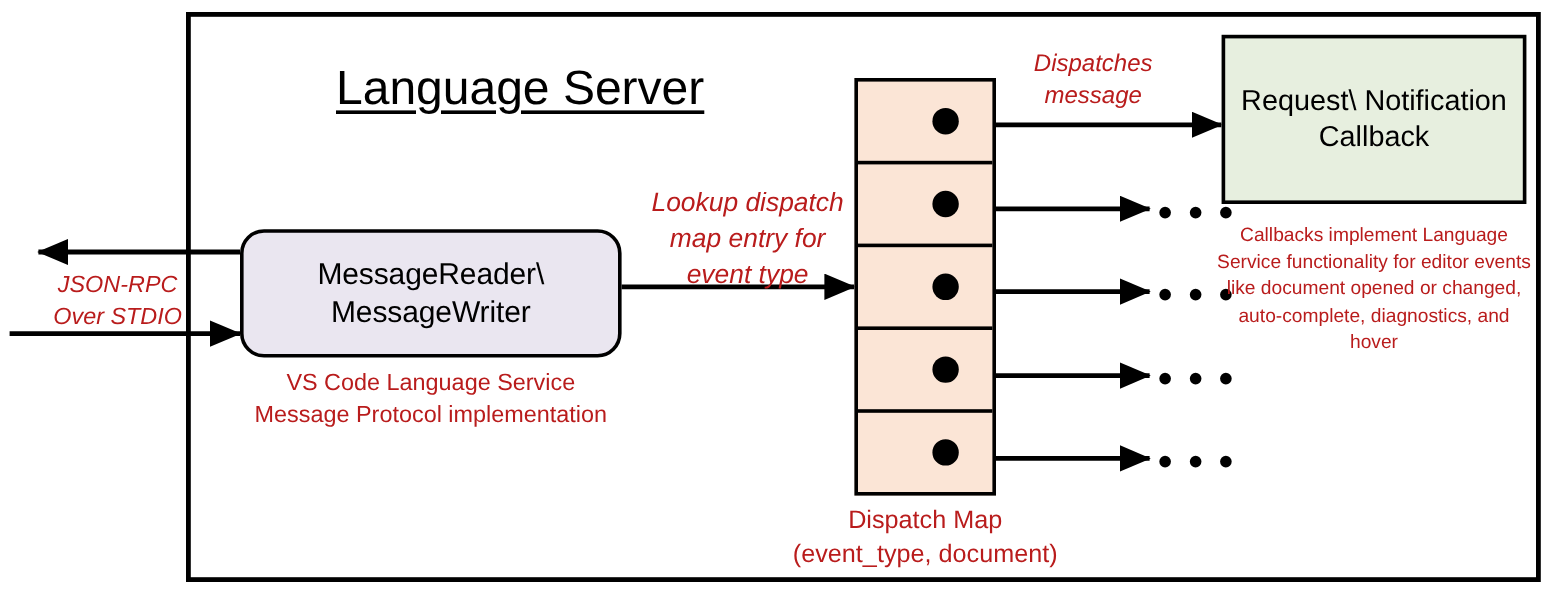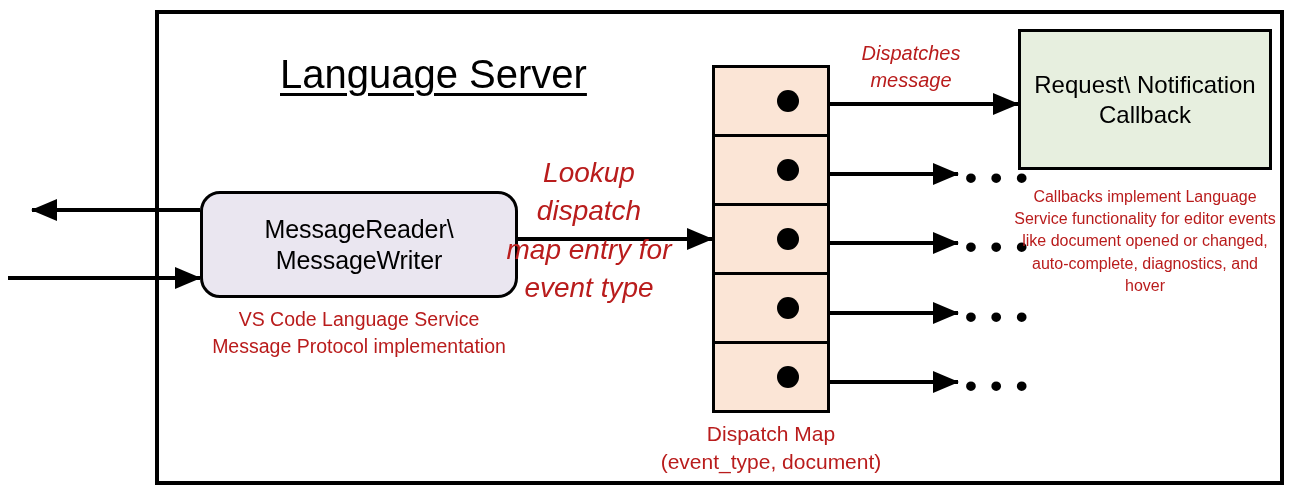--- a/index.html
+++ b/index.html
@@ -146,24 +146,24 @@
   }
   #jsonrpc-label {
     left: 28px;
     top: 224px;
     width: 140px;
     font-size: 19.5px;
     line-height: 1.4;
     text-align: center;
   }
   #lookup-label {
-    left: 494px;
+    left: 528px;
     top: 154px;
     width: 190px;
-    font-size: 28px;
+    font-size: 22px;
     line-height: 1.37;
     text-align: center;
   }
   #dispatches-label {
     left: 836px;
     top: 40px;
     width: 150px;
     font-size: 20px;
     line-height: 1.37;
     text-align: center;
@@ -238,20 +238,22 @@
     <span class="label">MessageReader\
 MessageWriter</span>
   </div>
   <div id="msg-rw-caption" class="caption">VS Code Language Service
 Message Protocol implementation</div>
 
   <div id="lookup-label" class="caption italic">Lookup dispatch
 map entry for
 event type</div>
 
+  <div id="jsonrpc-label" class="caption italic">JSON-RPC
+Over STDIO</div>
 
   <div id="dispatches-label" class="caption italic">Dispatches
 message</div>
 
   <div id="dispatch-map">
     <div class="dispatch-cell">
       <span class="cell-dot"></span>
     </div>
     <div class="dispatch-cell">
       <span class="cell-dot"></span>

